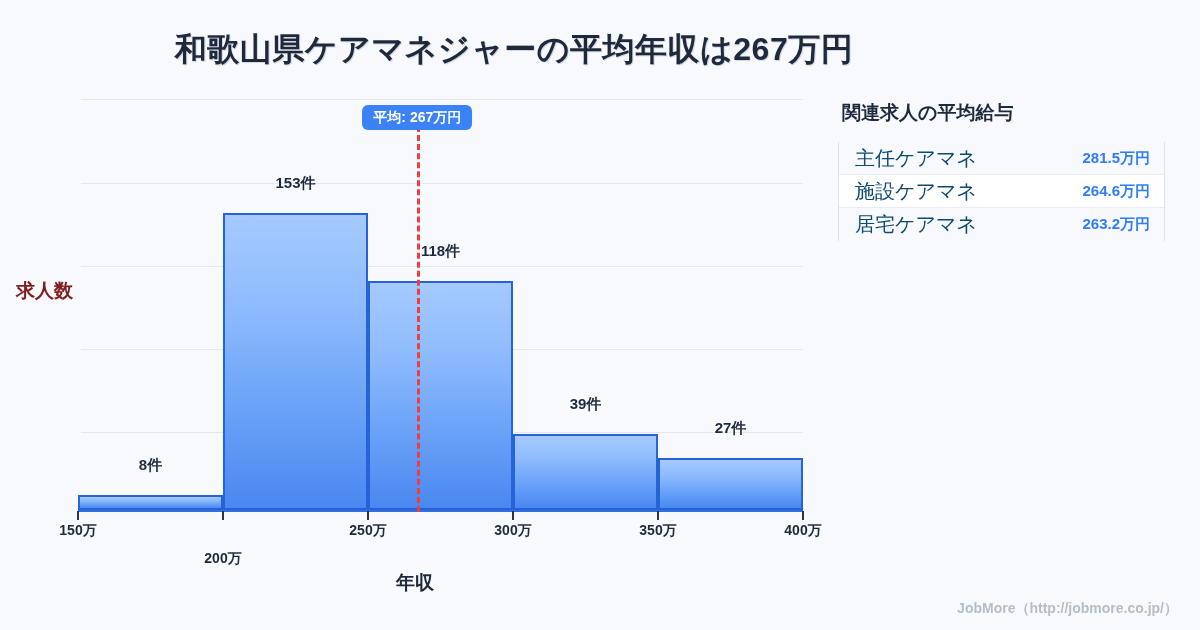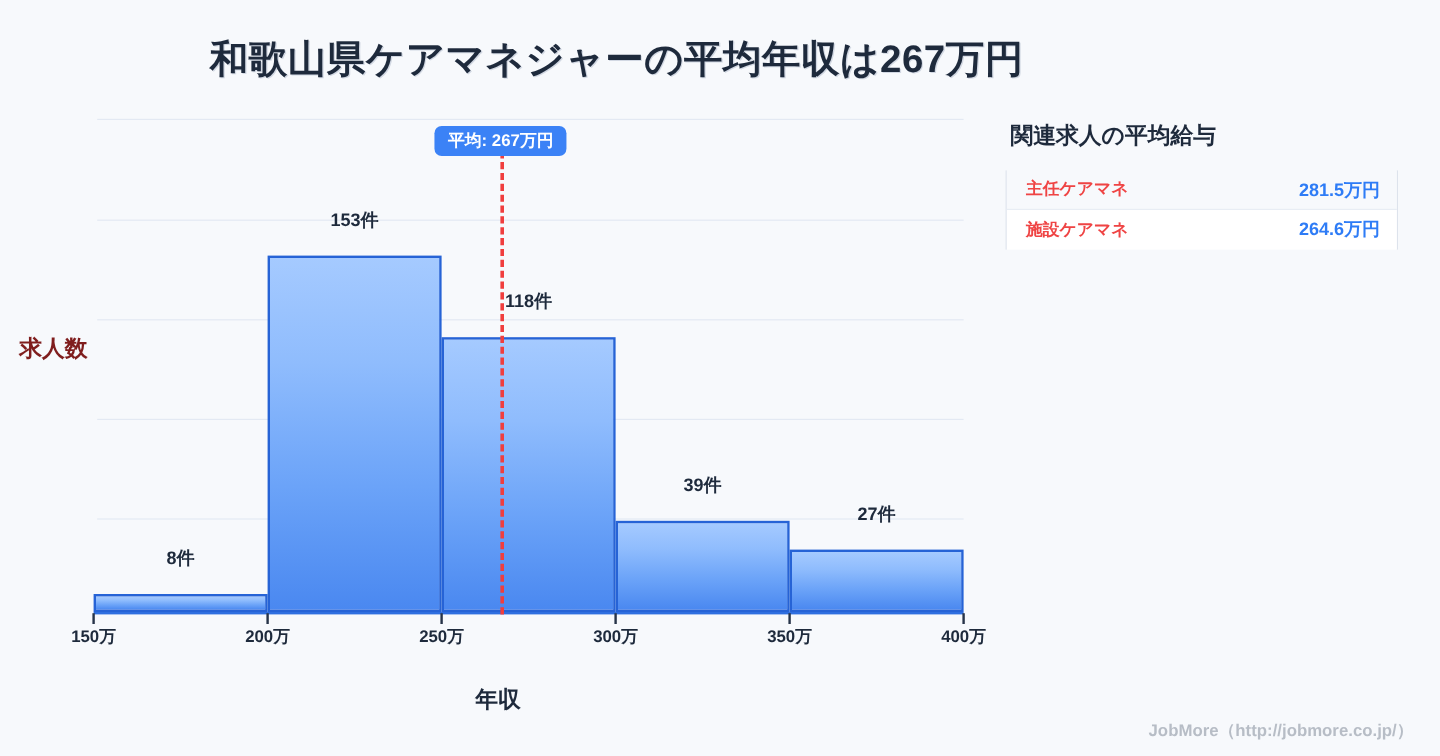--- a/index.html
+++ b/index.html
@@ -175,23 +175,23 @@
     border-bottom: 1px solid #e8edf4;
     background: #f7f9fc;
   }
   .salary-row:nth-child(even) {
     background: #ffffff;
   }
   .salary-row:last-child {
     border-bottom: none;
   }
   .salary-name {
-    font-size: 14px;
-    font-weight: bold;
-    color: #ef4444;
+    font-size: 20px;
+    font-weight: normal;
+    color: #0c4a6e;
   }
   .salary-value {
     font-size: 15px;
     font-weight: bold;
     color: #2e7cf6;
   }
 
   
   .footer-credit {
     position: absolute;
@@ -234,21 +234,21 @@
         <div class="bar" style="left: 580px; width: 145px; height: 52.35px;"></div>
         <div class="bar-label" style="left: 580px; width: 145px; bottom: 52.35px;">27件</div>
       </div>
 
     <div class="axis-baseline"></div>
 
     <div id="ticks">
         <div class="tick-mark" style="left: 77px;"></div>
         <div class="tick-label" style="left: 78px;">150万</div>
         <div class="tick-mark" style="left: 222px;"></div>
-        <div class="tick-label" style="left: 223px;">200万</div>
+        <div class="tick-label" style="left: 223px; margin-top: 28px;">200万</div>
         <div class="tick-mark" style="left: 367px;"></div>
         <div class="tick-label" style="left: 368px;">250万</div>
         <div class="tick-mark" style="left: 512px;"></div>
         <div class="tick-label" style="left: 513px;">300万</div>
         <div class="tick-mark" style="left: 657px;"></div>
         <div class="tick-label" style="left: 658px;">350万</div>
         <div class="tick-mark" style="left: 802px;"></div>
         <div class="tick-label" style="left: 803px;">400万</div>
       </div>
 
@@ -262,17 +262,21 @@
     <div class="side-title">関連求人の平均給与</div>
     <div class="salary-table" id="salary-table">
         <div class="salary-row">
           <span class="salary-name">主任ケアマネ</span>
           <span class="salary-value">281.5万円</span>
         </div>
         <div class="salary-row">
           <span class="salary-name">施設ケアマネ</span>
           <span class="salary-value">264.6万円</span>
         </div>
+        <div class="salary-row">
+          <span class="salary-name">居宅ケアマネ</span>
+          <span class="salary-value">263.2万円</span>
+        </div>
       </div>
   </div>
 
   <div class="footer-credit">JobMore（http://jobmore.co.jp/）</div>
 </div>
 
 </body></html>

